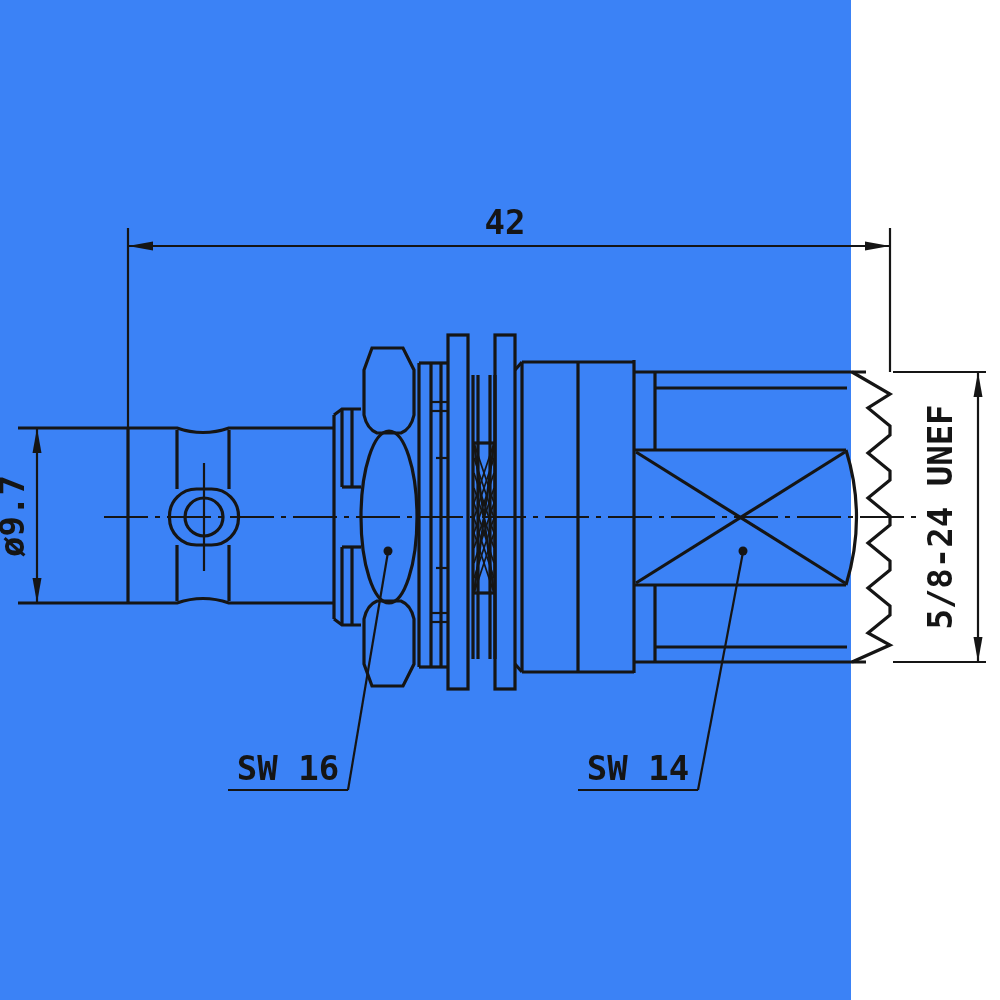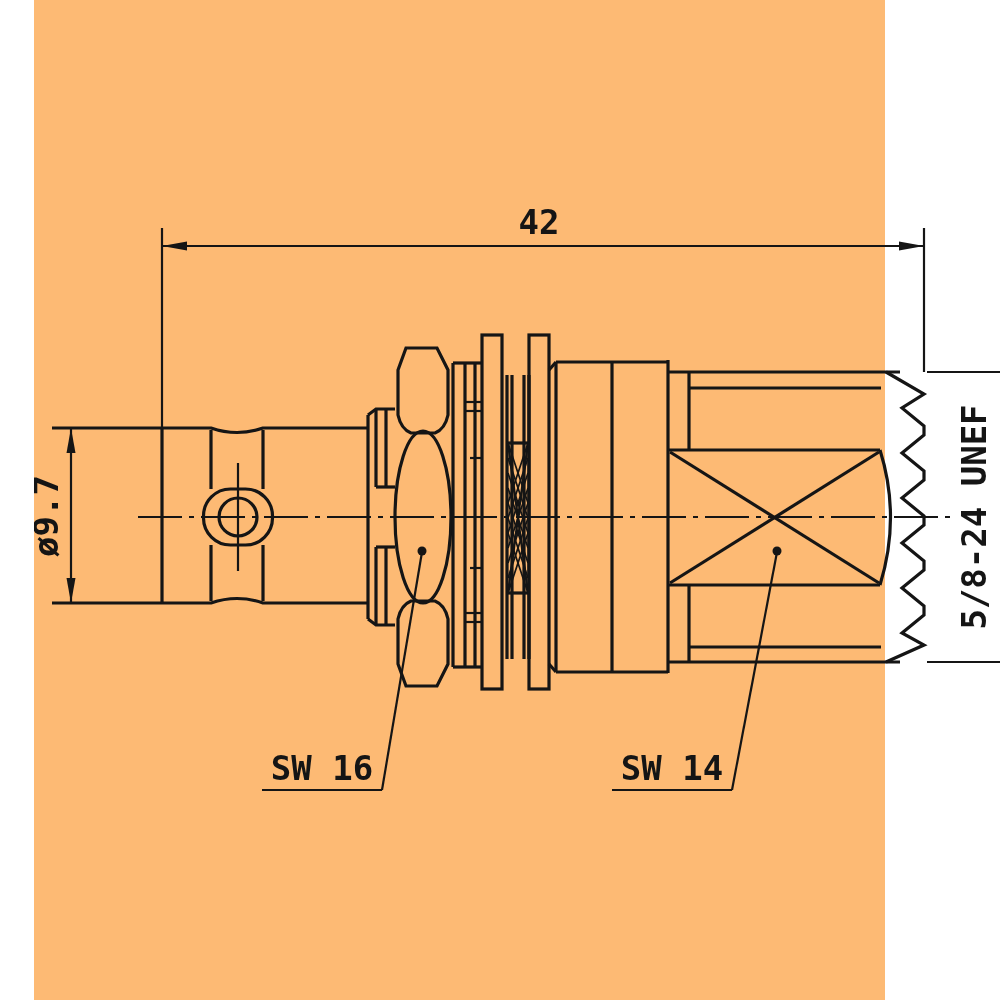--- a/index.html
+++ b/index.html
@@ -7,22 +7,21 @@
     padding: 0;
     background: #ffffff;
     width: 1000px;
     height: 1000px;
     overflow: hidden;
   }
   .stage {
     position: relative;
     width: 851px;
     height: 1000px;
-    background: #fdba74;
-    margin-left: 34px;
+    background: #3b82f6;
   }
   svg { display: block; }
   .outline  { stroke: #151515; stroke-width: 3.2; fill: none; }
   .thin     { stroke: #151515; stroke-width: 2.2; fill: none; }
   .mesh     { stroke: #151515; stroke-width: 1.7; fill: none; }
   .center   { stroke: #151515; stroke-width: 2.2; fill: none;
               stroke-dasharray: 44 7 5 7; }
   .arrow    { fill: #151515; stroke: none; }
   .dot      { fill: #151515; stroke: none; }
   .dimtext  {

